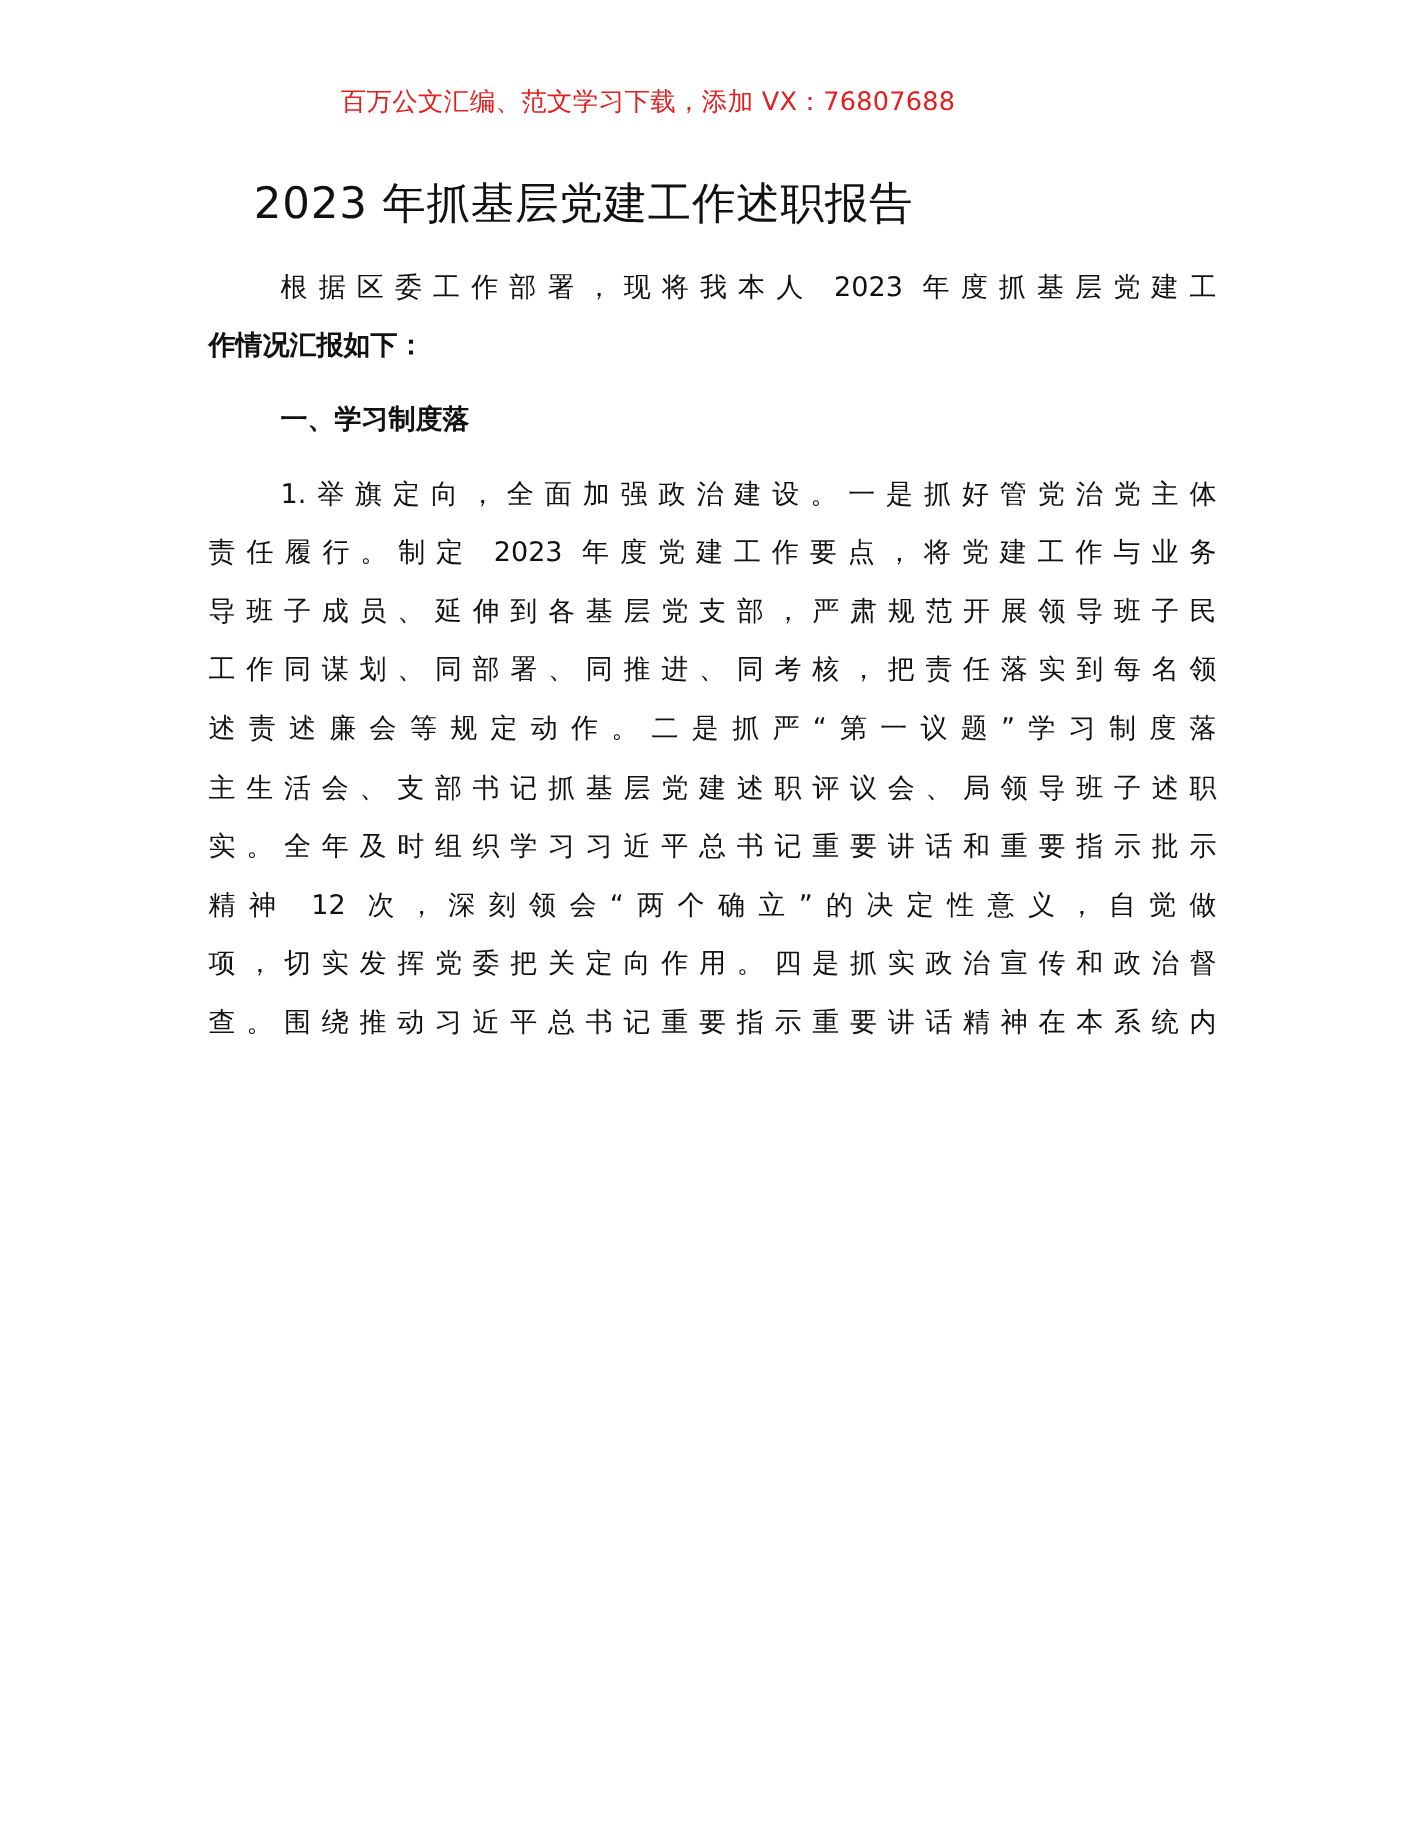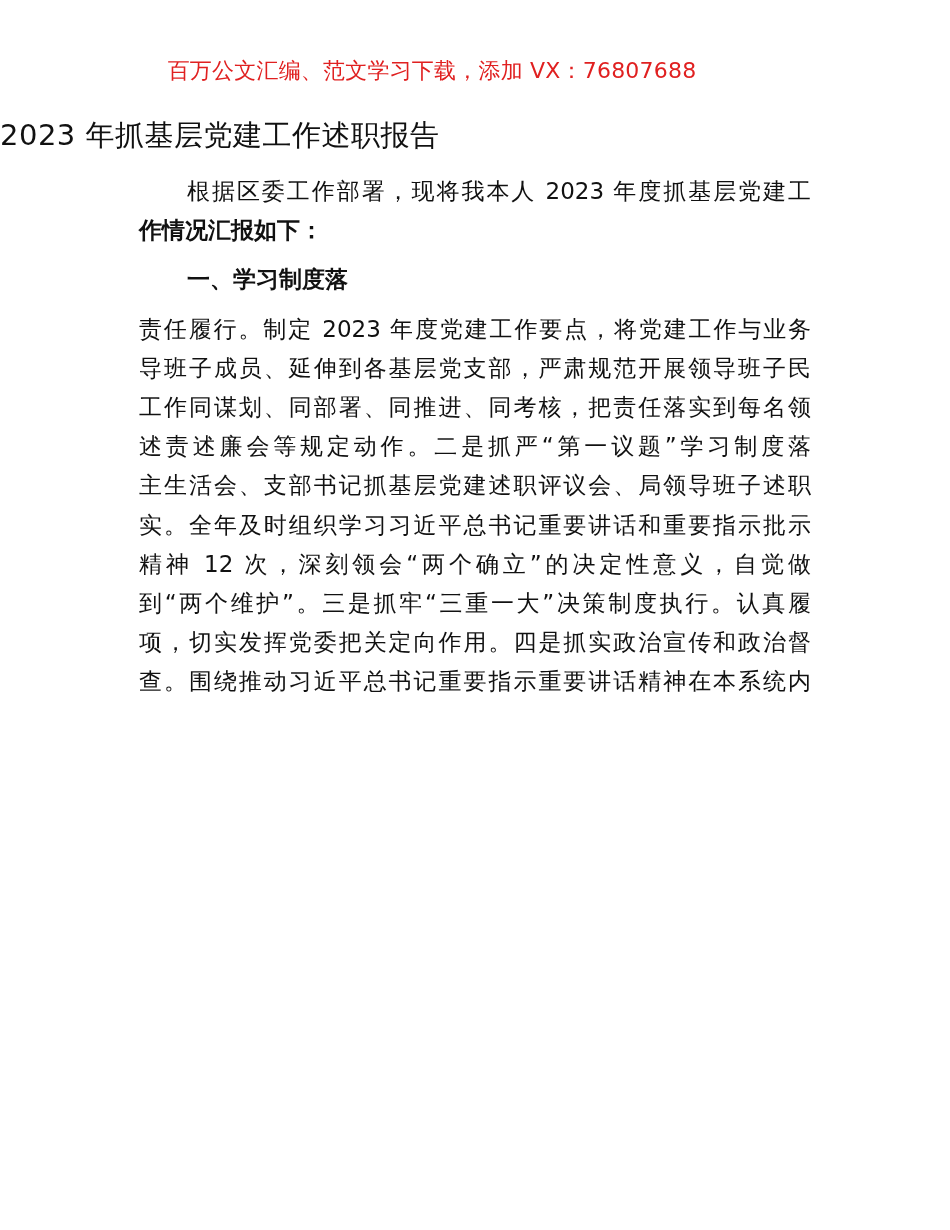--- a/index.html
+++ b/index.html
@@ -3,31 +3,31 @@
 <meta charset="utf-8">
 <style>
   html, body { margin: 0; padding: 0; }
   body {
     width: 950px; height: 1230px; background: #ffffff; position: relative; overflow: hidden;
     font-family: "DejaVu Sans", "Liberation Sans", sans-serif;
     color: #111111;
   }
   .header-note {
     position: absolute; top: 56px; left: 0; width: 864px; text-align: center;
-    color: #e02020; font-size: 22px; letter-spacing: 0.2px;
+    color: #e02020; font-size: 17px; letter-spacing: 0.2px;
   }
   .title {
-    position: absolute; top: 116px; left: 0; width: 778px; text-align: left;
+    position: absolute; top: 116px; left: 0; width: 778px; text-align: center;
     font-size: 29px; color: #111; letter-spacing: 0.5px;
   }
   .body-text {
     position: absolute; left: 139px; width: 672px; top: 172px;
   }
   .line {
-    height: 39.2px; line-height: 39.2px; font-size: 23px; white-space: nowrap;
+    height: 39.2px; line-height: 39.2px; font-size: 18px; white-space: nowrap;
     text-align: justify; text-align-last: justify; letter-spacing: 0px;
   }
   .line.indent { padding-left: 48px; }
   .line.last { text-align-last: left; font-weight: bold; }
   .gap-small { height: 10px; }
 </style>
 </head>
 <body>
 
 <div class="header-note">百万公文汇编、范文学习下载，添加 VX：76807688</div>
@@ -35,26 +35,26 @@
 <div class="title">2023 年抓基层党建工作述职报告</div>
 
 <div class="body-text">
   <div class="line indent">根据区委工作部署，现将我本人 2023 年度抓基层党建工</div>
   <div class="line last">作情况汇报如下：</div>
   <div class="gap-small"></div>
   <div class="line indent last">一、学习制度落</div>
   <div class="gap-small"></div>
 
   <div>
+    <div class="line indent">1.举旗定向，全面加强政治建设。一是抓好管党治党主体</div>
     <div class="line">责任履行。制定 2023 年度党建工作要点，将党建工作与业务</div>
     <div class="line">导班子成员、延伸到各基层党支部，严肃规范开展领导班子民</div>
     <div class="line">工作同谋划、同部署、同推进、同考核，把责任落实到每名领</div>
     <div class="line">述责述廉会等规定动作。二是抓严“第一议题”学习制度落</div>
     <div class="line">主生活会、支部书记抓基层党建述职评议会、局领导班子述职</div>
     <div class="line">实。全年及时组织学习习近平总书记重要讲话和重要指示批示</div>
     <div class="line">精神 12 次，深刻领会“两个确立”的决定性意义，自觉做</div>
-    <div class="line">到“两个维护”。三是抓牢“三重一大”决策制度执行。认真履</div>
     <div class="line">项，切实发挥党委把关定向作用。四是抓实政治宣传和政治督</div>
     <div class="line">查。围绕推动习近平总书记重要指示重要讲话精神在本系统内</div>
   </div>
   <div class="gap-small"></div>
 
 </div>
 
 </body></html>

